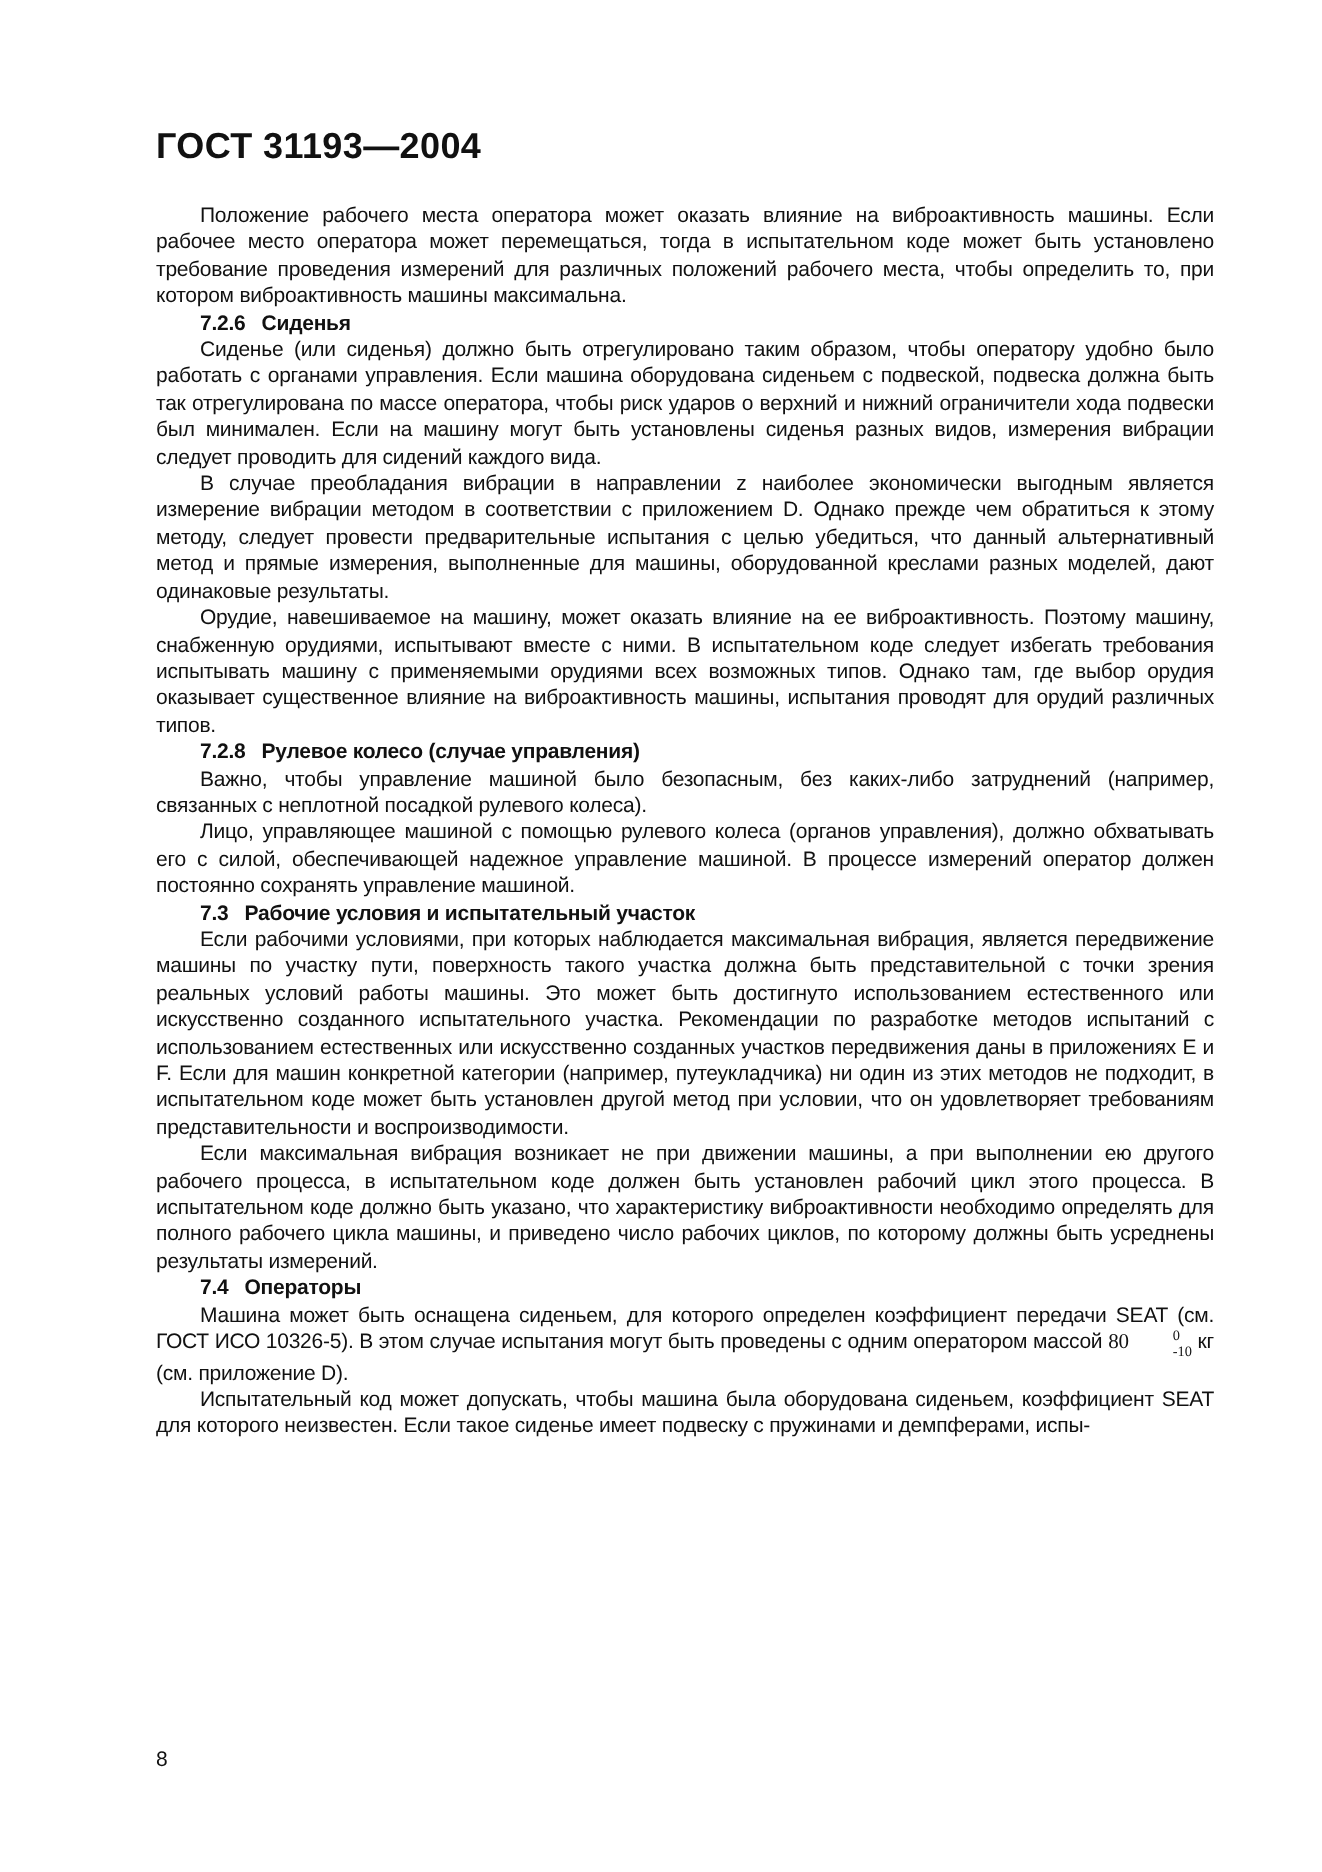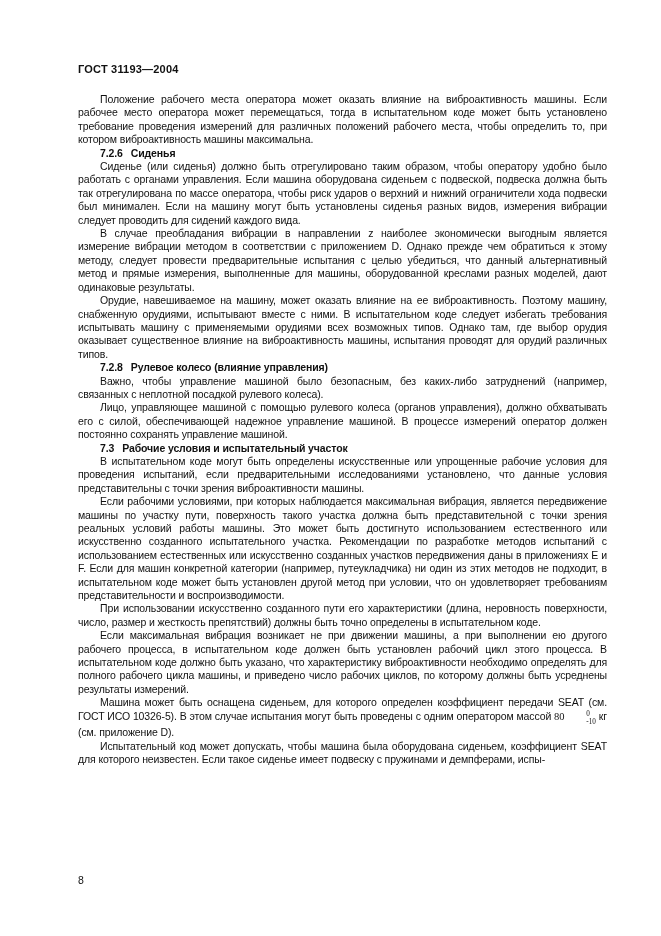--- a/index.html
+++ b/index.html
@@ -9,21 +9,21 @@
     margin:0 auto;
     background:#ffffff;
     box-sizing:border-box;
     padding:63px 54px 0 78px;
     font-family:"Liberation Sans", sans-serif;
     color:#111111;
     overflow:hidden;
   }
   .doc-header {
     font-weight:bold;
-    font-size:11px;
+    font-size:18px;
     letter-spacing:0.2px;
     margin:0 0 18px 0;
   }
   .content {
     font-size:10.5px;
     line-height:13.4px;
     text-align:justify;
     letter-spacing:-0.12px;
   }
   .content p { margin:0; text-indent:22px; }
@@ -57,32 +57,31 @@
     <p>Положение рабочего места оператора может оказать влияние на виброактивность машины. Если рабочее место оператора может перемещаться, тогда в испытательном коде может быть установлено требование проведения измерений для различных положений рабочего места, чтобы определить то, при котором виброактивность машины максимальна.</p>
 
     <p class="head"><span class="h-num">7.2.6</span><span>Сиденья</span></p>
 
     <p>Сиденье (или сиденья) должно быть отрегулировано таким образом, чтобы оператору удобно было работать с органами управления. Если машина оборудована сиденьем с подвеской, подвеска должна быть так отрегулирована по массе оператора, чтобы риск ударов о верхний и нижний ограничители хода подвески был минимален. Если на машину могут быть установлены сиденья разных видов, измерения вибрации следует проводить для сидений каждого вида.</p>
     <p>В случае преобладания вибрации в направлении z наиболее экономически выгодным является измерение вибрации методом в соответствии с приложением D. Однако прежде чем обратиться к этому методу, следует провести предварительные испытания с целью убедиться, что данный альтернативный метод и прямые измерения, выполненные для машины, оборудованной креслами разных моделей, дают одинаковые результаты.</p>
 
 
     <p>Орудие, навешиваемое на машину, может оказать влияние на ее виброактивность. Поэтому машину, снабженную орудиями, испытывают вместе с ними. В испытательном коде следует избегать требования испытывать машину с применяемыми орудиями всех возможных типов. Однако там, где выбор орудия оказывает существенное влияние на виброактивность машины, испытания проводят для орудий различных типов.</p>
 
-    <p class="head"><span class="h-num">7.2.8</span><span>Рулевое колесо (влияние управления)</span></p>
+    <p class="head"><span class="h-num">7.2.8</span><span>Рулевое колесо (случае управления)</span></p>
 
     <p>Важно, чтобы управление машиной было безопасным, без каких-либо затруднений (например, связанных с неплотной посадкой рулевого колеса).</p>
     <p>Лицо, управляющее машиной с помощью рулевого колеса (органов управления), должно обхватывать его с силой, обеспечивающей надежное управление машиной. В процессе измерений оператор должен постоянно сохранять управление машиной.</p>
 
     <p class="head"><span class="h-num">7.3</span><span>Рабочие условия и испытательный участок</span></p>
 
-    <p>В испытательном коде могут быть определены искусственные или упрощенные рабочие условия для проведения испытаний, если предварительными исследованиями установлено, что данные условия представительны с точки зрения виброактивности машины.</p>
     <p>Если рабочими условиями, при которых наблюдается максимальная вибрация, является передвижение машины по участку пути, поверхность такого участка должна быть представительной с точки зрения реальных условий работы машины. Это может быть достигнуто использованием естественного или искусственно созданного испытательного участка. Рекомендации по разработке методов испытаний с использованием естественных или искусственно созданных участков передвижения даны в приложениях E и F. Если для машин конкретной категории (например, путеукладчика) ни один из этих методов не подходит, в испытательном коде может быть установлен другой метод при условии, что он удовлетворяет требованиям представительности и воспроизводимости.</p>
-    <p>При использовании искусственно созданного пути его характеристики (длина, неровность поверхности, число, размер и жесткость препятствий) должны быть точно определены в испытательном коде.</p>
     <p>Если максимальная вибрация возникает не при движении машины, а при выполнении ею другого рабочего процесса, в испытательном коде должен быть установлен рабочий цикл этого процесса. В испытательном коде должно быть указано, что характеристику виброактивности необходимо определять для полного рабочего цикла машины, и приведено число рабочих циклов, по которому должны быть усреднены результаты измерений.</p>
 
+    <p class="head"><span class="h-num">7.4</span><span>Операторы</span></p>
 
     <p><span>Машина может быть оснащена сиденьем, для которого определен коэффициент передачи SEAT (см. ГОСТ ИСО 10326-5). В этом случае испытания могут быть проведены с одним оператором массой </span><span class="tol"><span>80</span><span class="tolstack"><span>0</span><span>-10</span></span></span><span> кг (см. приложение D).</span></p>
 
     <p>Испытательный код может допускать, чтобы машина была оборудована сиденьем, коэффициент SEAT для которого неизвестен. Если такое сиденье имеет подвеску с пружинами и демпферами, испы-</p>
 
   </div>
 
   <div class="page-number">8</div>
 
 </div>

